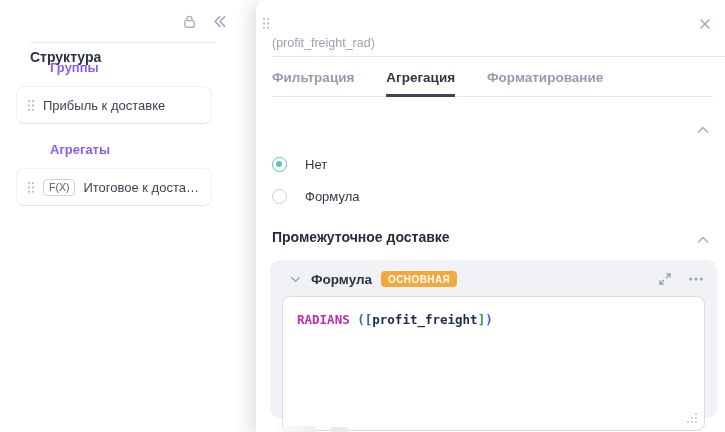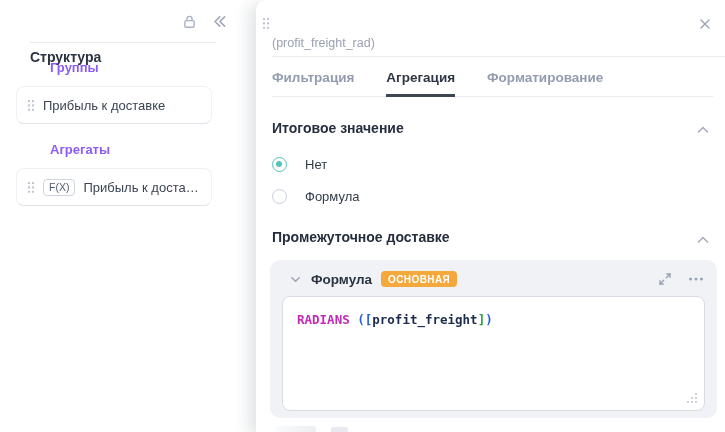--- a/index.html
+++ b/index.html
@@ -51,21 +51,21 @@
   .radio-label{font-size:13px;color:#333b4a;}
 
   
   .card{position:absolute;left:14px;top:260px;width:447px;height:158px;background:#f1f2f6;border-radius:10px;box-sizing:border-box;}
   .card-head{display:flex;align-items:center;gap:9px;padding:11px 14px 0 19px;}
   .card-label{font-size:13.5px;font-weight:700;color:#2b3240;}
   .main-badge{font-size:10px;font-weight:700;color:#fff;background:#f5a83b;border-radius:4px;
               padding:2.5px 7px;letter-spacing:.4px;}
   .card-actions{margin-left:auto;display:flex;align-items:center;gap:14px;}
   .icon-btn{width:16px;height:16px;cursor:pointer;display:block;}
-  .code-box{position:absolute;left:12px;right:12px;top:36px;height:115px;background:#fff;
+  .code-box{position:absolute;left:12px;right:12px;top:36px;height:135px;background:#fff;
             border:1px solid #d8dce4;border-radius:8px;box-sizing:border-box;}
   .code-line{padding:15px 0 0 14px;font-family:"DejaVu Sans Mono",monospace;font-size:12.5px;
              font-weight:600;white-space:pre;color:#1d2b4f;}
   .grip{position:absolute;right:6px;bottom:6px;}
 
   
   .stub1{position:absolute;left:276px;top:426px;width:40px;height:10px;border-radius:3px;
          background:linear-gradient(90deg,#fafbfc,#eceef2);}
   .stub2{position:absolute;left:331px;top:427px;width:17px;height:9px;border-radius:2px;background:#e8e9f1;}
 
@@ -117,21 +117,21 @@
         <svg width="8" height="13" viewBox="0 0 8 13" fill="#bcc2cf">
           <circle cx="2" cy="2.2" r="1.15"></circle>
             <circle cx="6" cy="2.2" r="1.15"></circle>
           <circle cx="2" cy="6.5" r="1.15"></circle>
             <circle cx="6" cy="6.5" r="1.15"></circle>
           <circle cx="2" cy="10.8" r="1.15"></circle>
             <circle cx="6" cy="10.8" r="1.15"></circle>
         </svg>
       </span>
       <span class="fx-badge">F(X)</span>
-      <span class="sb-item-label">Прибыль к достав…</span>
+      <span class="sb-item-label">Итоговое к достав…</span>
     </div>
   </aside>
 
   <section class="panel">
 
     <span class="p-drag">
       <svg width="8" height="13" viewBox="0 0 8 13" fill="#bcc2cf">
         <circle cx="2" cy="2.2" r="1.15"></circle>
           <circle cx="6" cy="2.2" r="1.15"></circle>
         <circle cx="2" cy="6.5" r="1.15"></circle>
@@ -151,21 +151,20 @@
 
     <div class="p-subtitle">(profit_freight_rad)</div>
     <div class="p-divider"></div>
 
     <nav class="tabs">
       <span class="tab">Фильтрация</span>
       <span class="tab active">Агрегация</span>
       <span class="tab">Форматирование</span>
     </nav>
 
-    <div class="sec-title" style="top:120px;">Итоговое значение</div>
     <span class="sec-chevron" style="top:122px;">
       <svg width="16" height="16" viewBox="0 0 16 16" fill="none" stroke="#a7afc0" stroke-width="1.6" stroke-linecap="round" stroke-linejoin="round">
         <polyline points="3.5,10 8,5.5 12.5,10"></polyline>
       </svg>
     </span>
 
     <div class="radio-row" style="top:157px;">
       <span class="radio on"></span>
       <span class="radio-label">Нет</span>
     </div>

